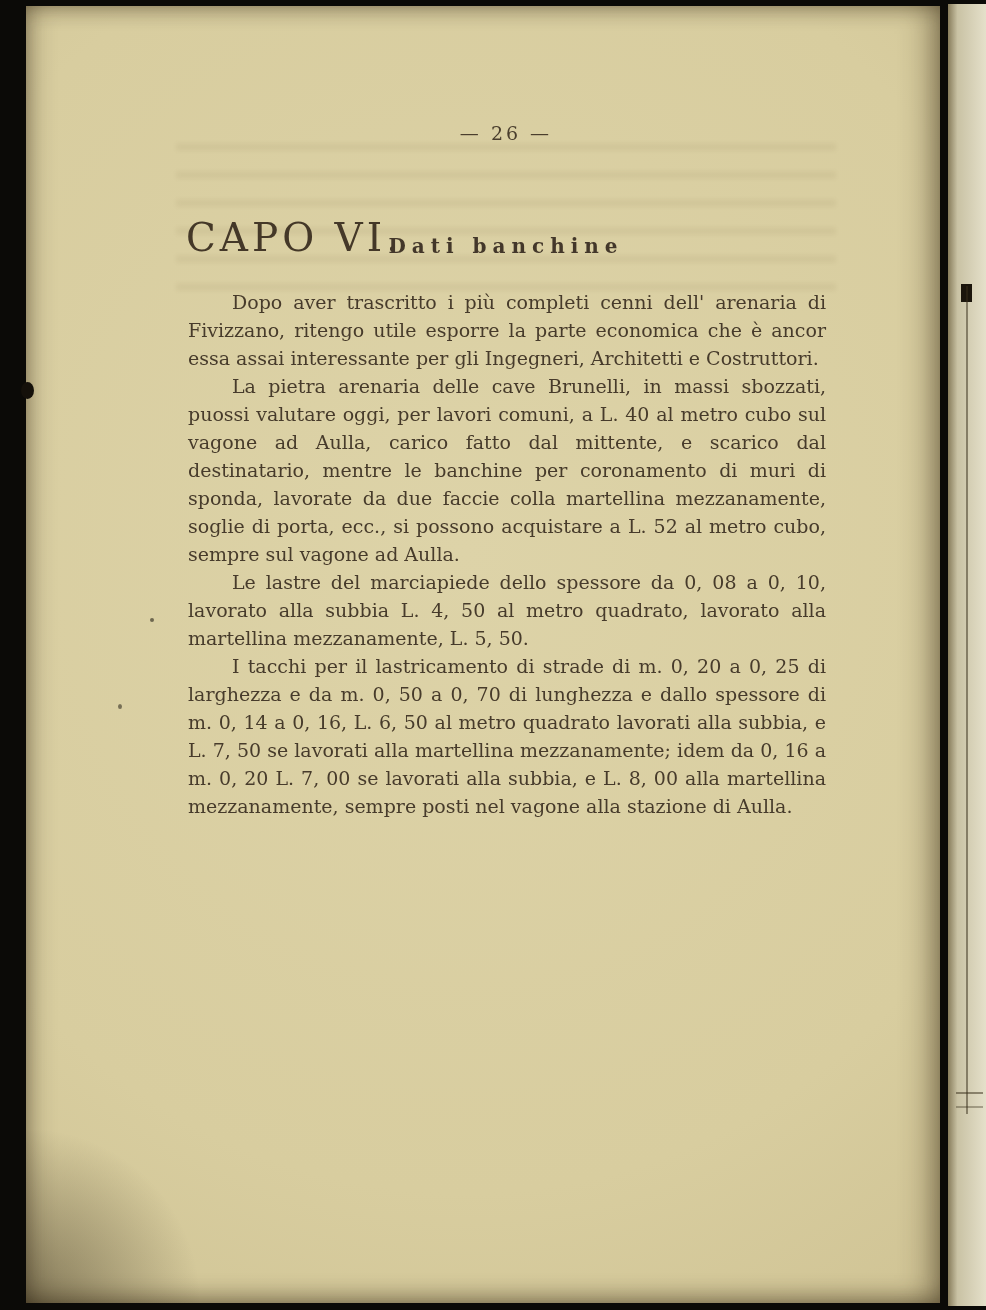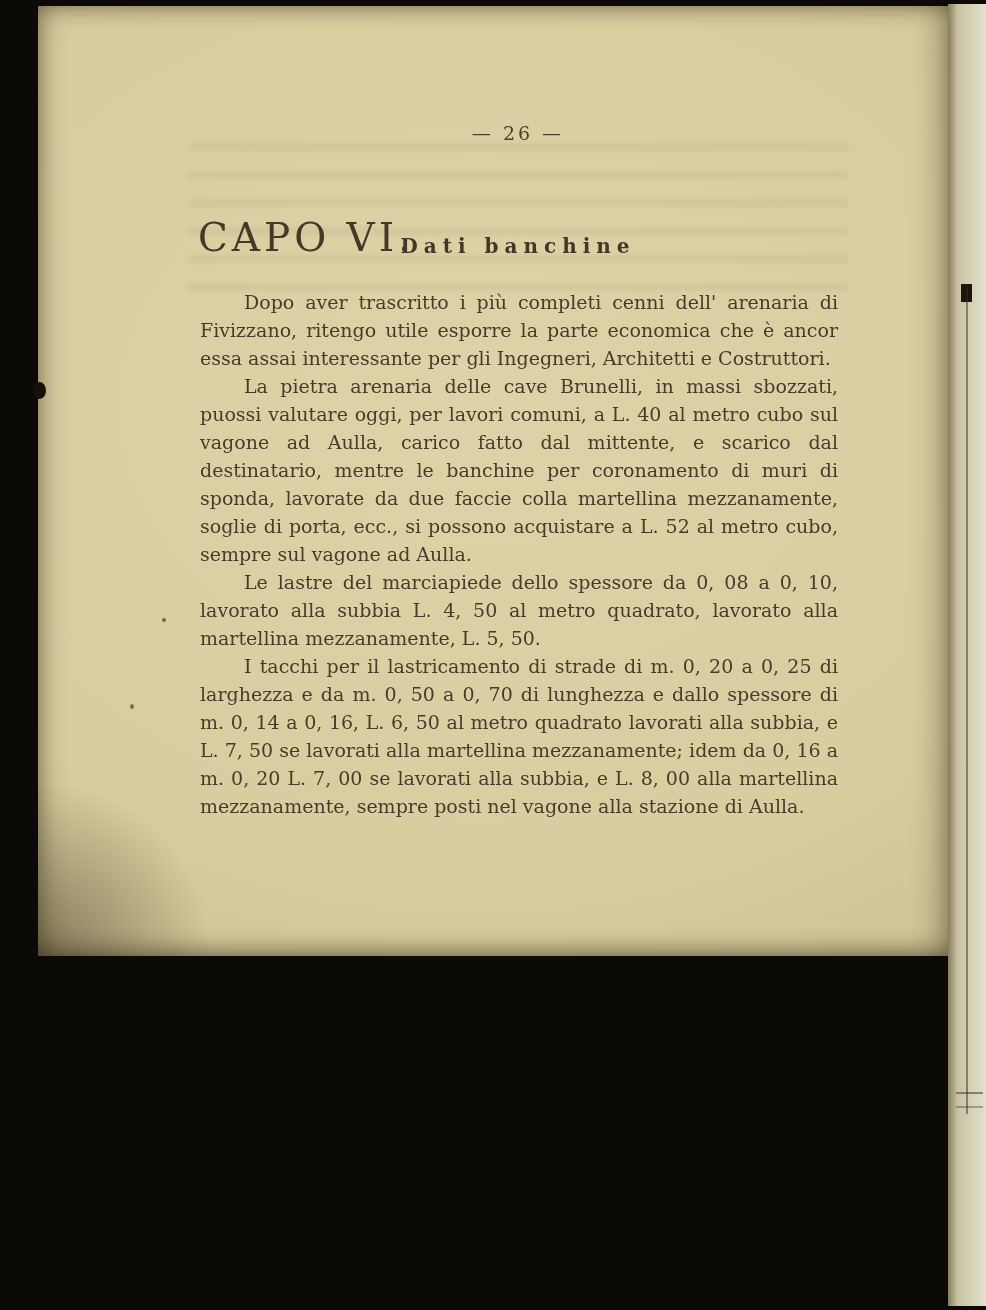--- a/index.html
+++ b/index.html
@@ -11,24 +11,24 @@
   .scan {
     position: relative;
     width: 986px;
     height: 1310px;
     background: #0b0a07;
     overflow: hidden;
   }
   
   .page {
     position: absolute;
-    left: 38px;
+    left: 26px;
     top: 6px;
     width: 914px;
-    height: 950px;
+    height: 1297px;
     background: radial-gradient(ellipse 120% 90% at 48% 42%,
       #ddd3a8 0%, #d8cd9f 55%, #ccbf90 88%, #bdb081 100%);
     box-shadow:
       inset -18px 0 30px -8px rgba(50,38,18,.45),
       inset 14px 0 26px -10px rgba(50,38,18,.38),
       inset 0 -14px 26px -12px rgba(50,38,18,.42),
       inset 0 10px 22px -12px rgba(50,38,18,.35);
     color: #463a2a;
   }
   

